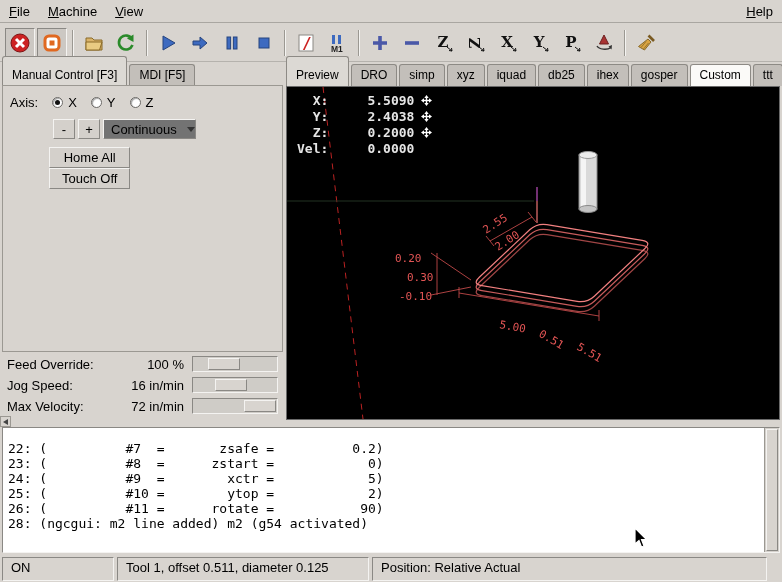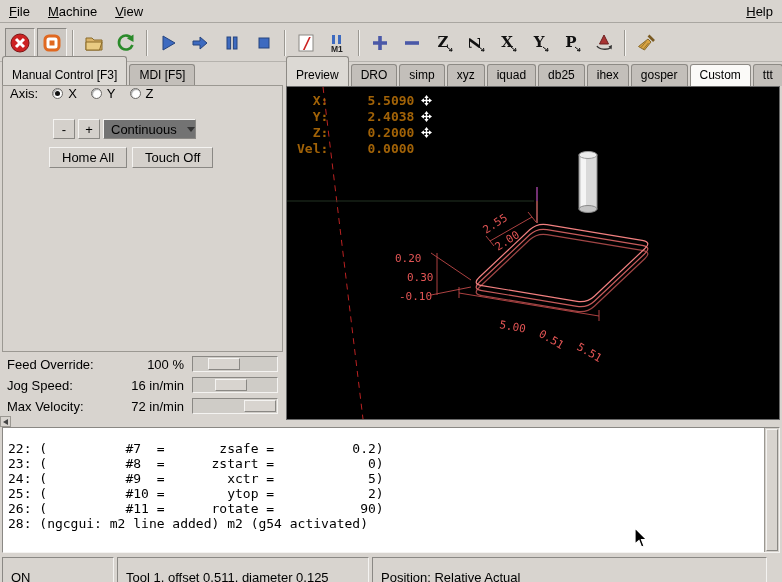--- a/index.html
+++ b/index.html
@@ -25,69 +25,69 @@
   .tb-sep { width:0; height:26px; border-left:1px solid #9b9892; border-right:1px solid #f4f3f1; margin:0 4px; }
   
   .tabs { position:absolute; display:flex; align-items:flex-end; height:23px; }
   .tab { padding:3px 9px 4px 9px; margin-right:2px; font-size:12px; white-space:nowrap;
     background:#c3bfba; border:1px solid #8d8a85; border-bottom:none; border-radius:3px 3px 0 0; }
   .tab.active { background:#dcd9d4; padding-top:11px; }
   .tab.custom { background:#fbfaf8; }
   
   #left-frame { position:absolute; left:2px; top:85px; width:281px; height:267px;
     border:1px solid #9b9892; background:#d8d4cf; }
-  .axis-row { position:absolute; left:7px; top:0; display:flex; align-items:center; }
+  .axis-row { position:absolute; left:7px; top:9px; display:flex; align-items:center; }
   .radio { display:inline-flex; align-items:center; margin-left:14px; }
   .rcircle { width:11px; height:11px; border-radius:50%; background:#fff; margin-right:5px;
     border:1px solid #6a6865; box-shadow:inset 1px 1px 1px rgba(0,0,0,.35); position:relative; }
   .rcircle.sel::after { content:""; position:absolute; left:2px; top:2px; width:5px; height:5px;
     border-radius:50%; background:#111; }
   .jog-row { position:absolute; left:50px; top:33px; display:flex; align-items:center; }
   .sbtn { width:22px; height:20px; margin-right:3px; background:#d4d0cb; font-size:13px; line-height:1;
     border:1px solid; border-color:#f4f3f1 #8a8884 #8a8884 #f4f3f1; }
   .combo { height:20px; display:flex; align-items:center; padding:0 0 0 7px; background:#737373;
     border:1px solid; border-color:#f4f3f1 #8a8884 #8a8884 #f4f3f1; }
   .combo-arrow { width:0; height:0; margin-left:10px; border-left:4px solid transparent;
     border-right:4px solid transparent; border-top:5px solid #333; }
-  .home-row { position:absolute; left:46px; top:61px; display:flex; }
+  .home-row { position:absolute; left:46px; top:61px; display:flex;flex-direction:column; }
   .btn { background:#d4d0cb; border:1px solid; border-color:#f4f3f1 #8a8884 #8a8884 #f4f3f1;
     padding:2px 12px; margin-right:5px; font-size:13px; }
   
   #sliders { position:absolute; left:2px; top:354px; width:281px; height:66px; }
   .slider-row { position:relative; height:21px; }
   .slabel { position:absolute; left:5px; top:3px; }
   .svalue { position:absolute; left:90px; top:3px; width:92px; text-align:right; }
   .strough { position:absolute; left:190px; top:2px; width:86px; height:16px; background:#cfccc7;
     border:1px solid; border-color:#8a8884 #f4f3f1 #f4f3f1 #8a8884; }
   .shandle { position:absolute; top:1px; width:32px; height:12px; background:#d8d4cf;
     border:1px solid; border-color:#f4f3f1 #8a8884 #8a8884 #f4f3f1; }
   #mini-scroll { position:absolute; left:0; top:416px; width:11px; height:11px; background:#d8d4cf;
     border:1px solid #9b9892; display:flex; align-items:center; justify-content:center; }
   .tri-left { width:0; height:0; border-top:3px solid transparent; border-bottom:3px solid transparent;
     border-right:5px solid #444; }
   
   #preview { position:absolute; left:286px; top:86px; width:494px; height:334px; background:#000;
     border:1px solid #6a6a6a; }
   #preview svg.plot { position:absolute; left:0; top:0; }
   #dro { position:absolute; left:10px; top:5px; }
-  .dro-line { display:flex; align-items:center; height:16px; color:#a16207;
+  .dro-line { display:flex; align-items:center; height:16px; color:#e5e5e5;
     font:bold 13px "DejaVu Sans Mono", monospace; white-space:pre; margin:0; }
   .homed-icon { margin-left:7px; }
   
   #code-area { position:absolute; left:2px; top:427px; width:778px; height:126px; background:#fff;
     border:1px solid; border-color:#8a8884 #f4f3f1 #f4f3f1 #8a8884; padding:13px 18px 0 5px; overflow:hidden; }
   .cline { margin:0; font-family:"DejaVu Sans Mono", monospace; font-size:13px; line-height:15px; white-space:pre; }
   #code-scrollbar { position:absolute; right:0; top:0; bottom:0; width:15px; background:#d4d0cb;
     border-left:1px solid #9b9892; }
   #code-thumb { position:absolute; left:1px; right:1px; top:1px; bottom:1px; background:#d8d4cf;
     border:1px solid; border-color:#f4f3f1 #8a8884 #8a8884 #f4f3f1; }
   
   #statusbar { position:absolute; left:0; top:556px; width:782px; height:26px; display:flex;
     padding:1px 2px; }
-  .scell { border:1px solid; border-color:#8a8884 #f4f3f1 #f4f3f1 #8a8884; padding:12px 8px;
+  .scell { border:1px solid; border-color:#8a8884 #f4f3f1 #f4f3f1 #8a8884; padding:2px 8px;
     white-space:nowrap; overflow:hidden; margin-right:3px; }
   .scell.c1 { width:112px; }
   .scell.c2 { width:252px; }
   .scell.c3 { flex:1; margin-right:13px; }
   
   #cursor { position:absolute; left:634px; top:527px; z-index:20; }
 </style>
 </head>
 <body>
 

